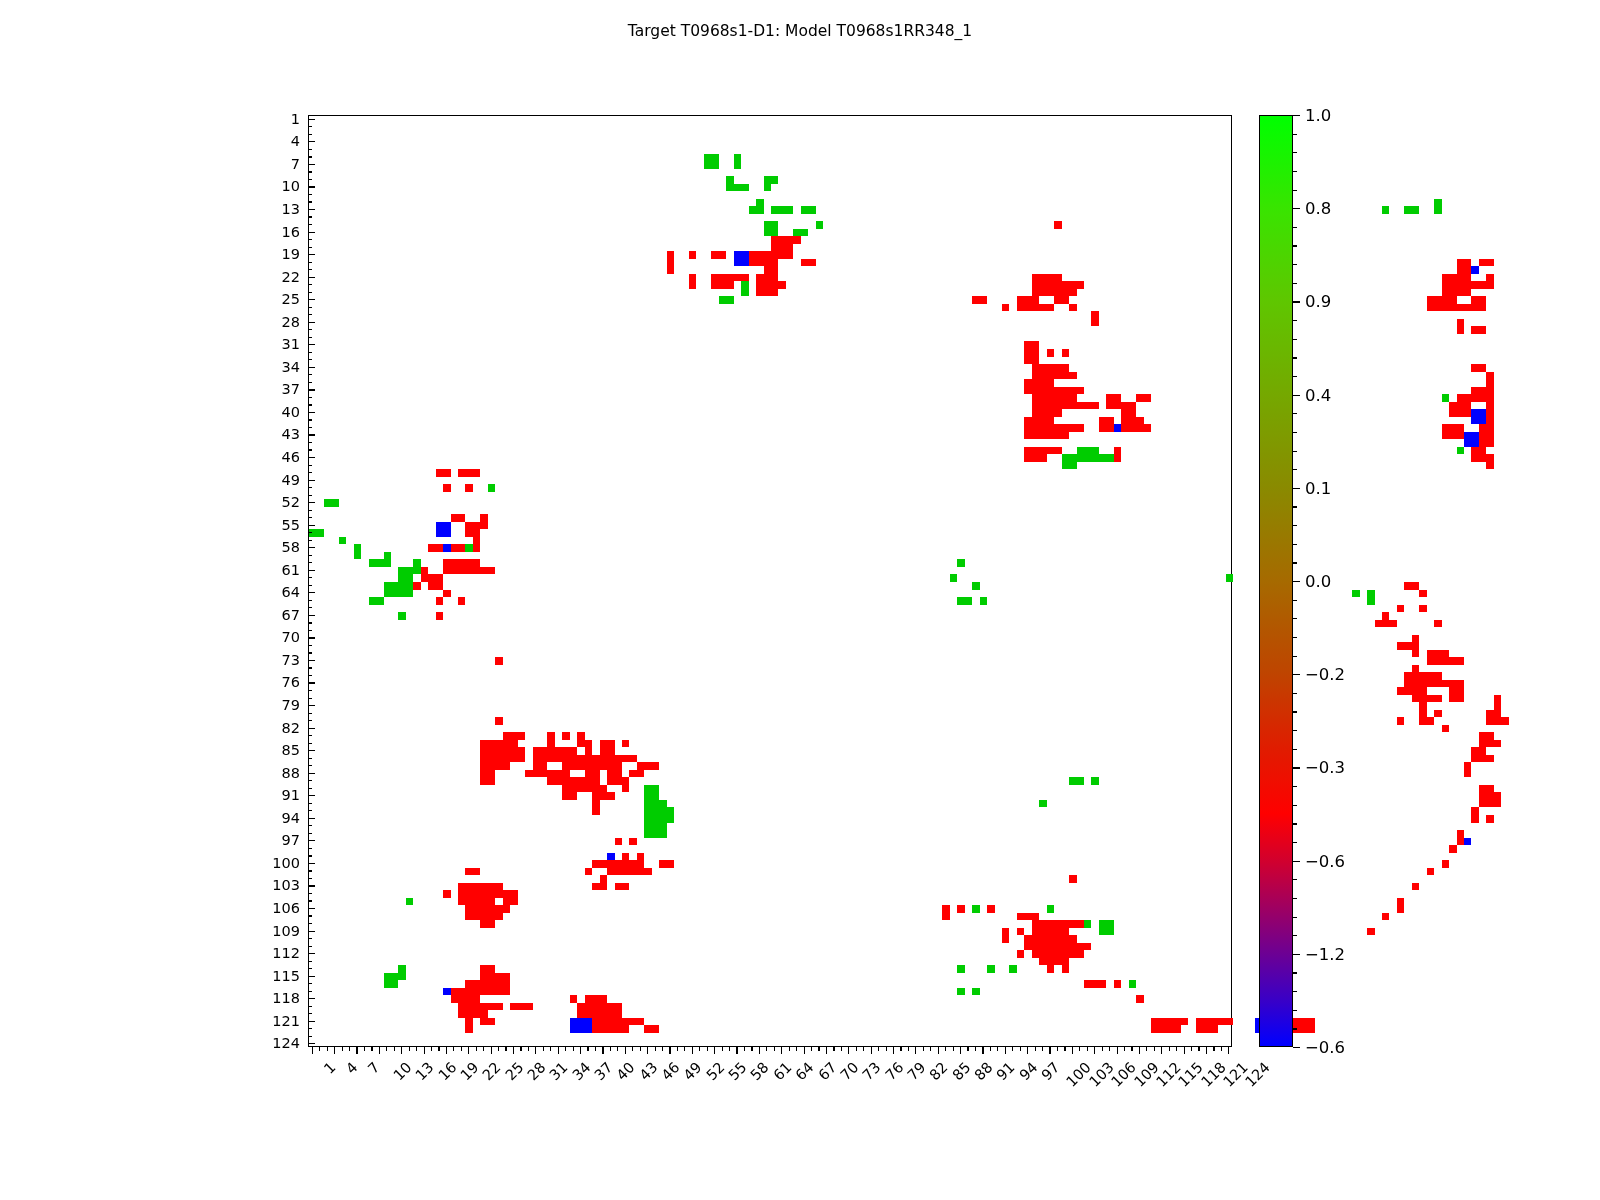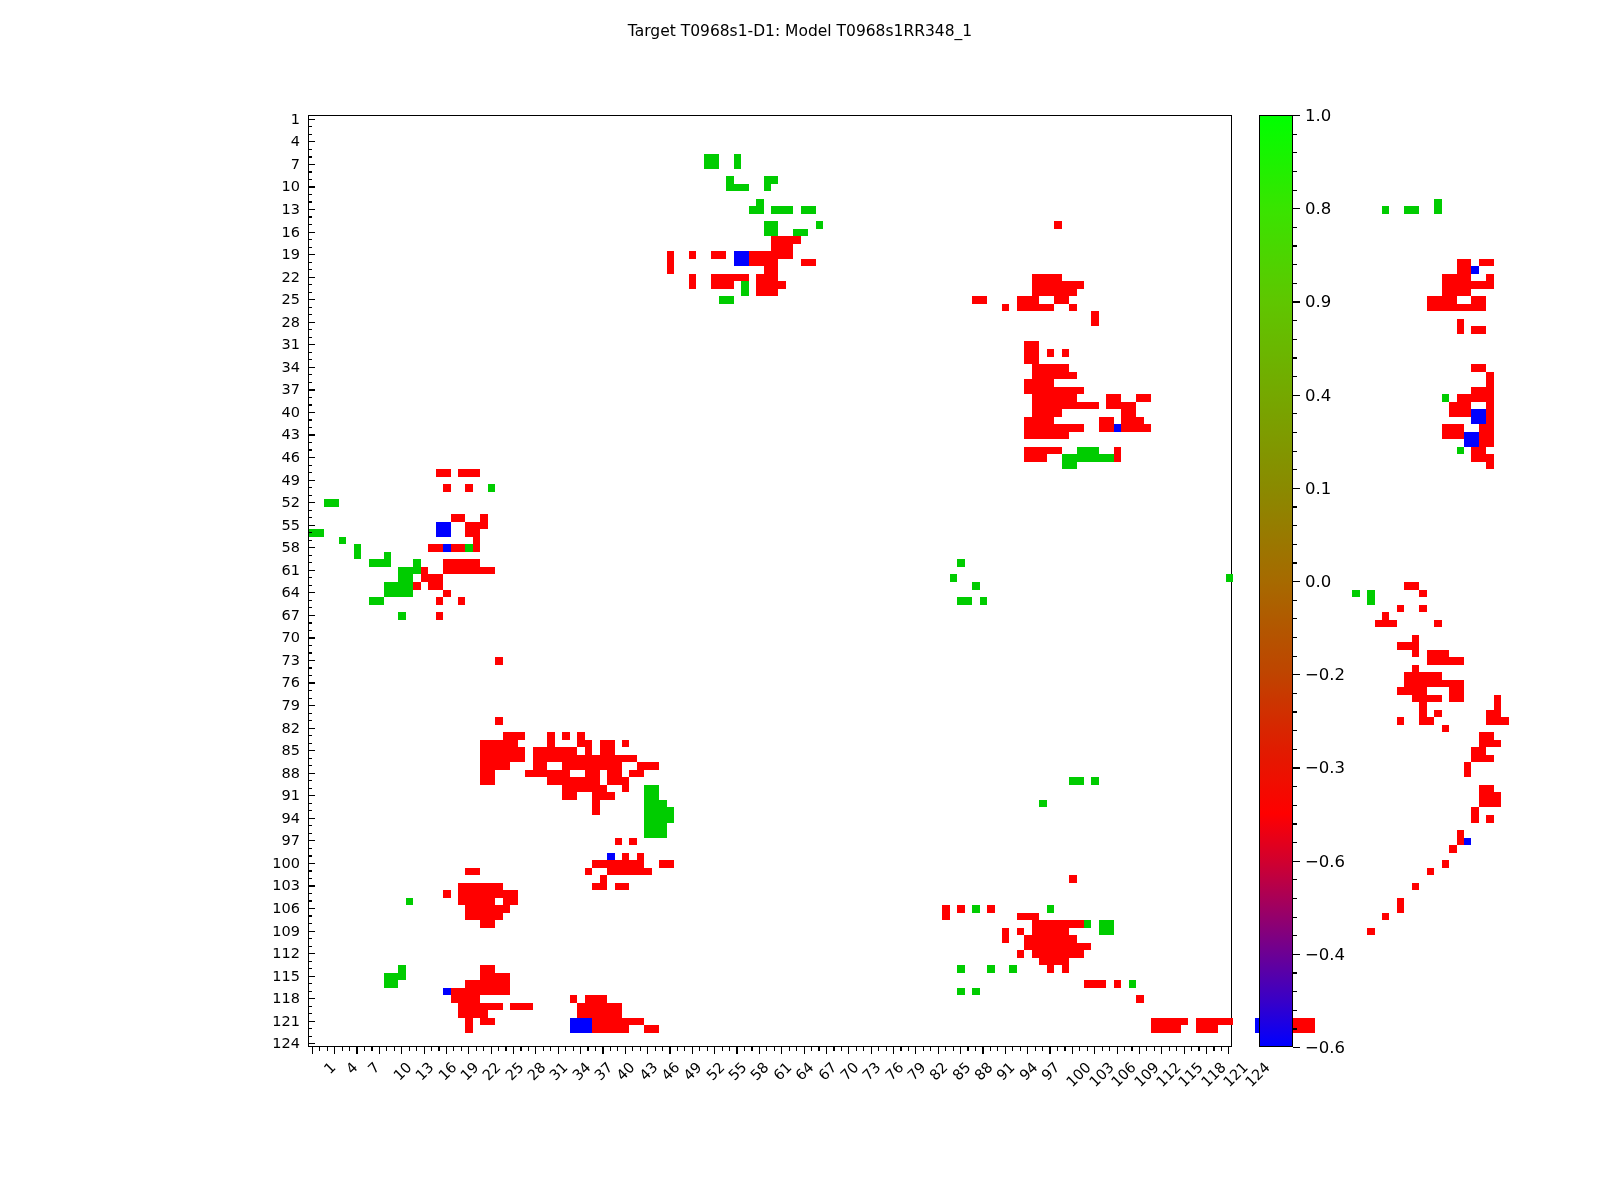--- a/index.html
+++ b/index.html
@@ -782,18 +782,18 @@
       <div class="cbar-label" style="left: 1305px; top: 487.8px;">0.1</div>
       <div class="cbar-tick" style="left: 1293px; top: 581px;"></div>
       <div class="cbar-label" style="left: 1305px; top: 581px;">0.0</div>
       <div class="cbar-tick" style="left: 1293px; top: 674.2px;"></div>
       <div class="cbar-label" style="left: 1305px; top: 674.2px;">−0.2</div>
       <div class="cbar-tick" style="left: 1293px; top: 767.4px;"></div>
       <div class="cbar-label" style="left: 1305px; top: 767.4px;">−0.3</div>
       <div class="cbar-tick" style="left: 1293px; top: 860.6px;"></div>
       <div class="cbar-label" style="left: 1305px; top: 860.6px;">−0.6</div>
       <div class="cbar-tick" style="left: 1293px; top: 953.8px;"></div>
-      <div class="cbar-label" style="left: 1305px; top: 953.8px;">−0.4</div>
+      <div class="cbar-label" style="left: 1305px; top: 953.8px;">−1.2</div>
       <div class="cbar-tick" style="left: 1293px; top: 1047px;"></div>
       <div class="cbar-label" style="left: 1305px; top: 1047px;">−0.6</div>
     </div>
 
 </div>
 
 </body></html>

